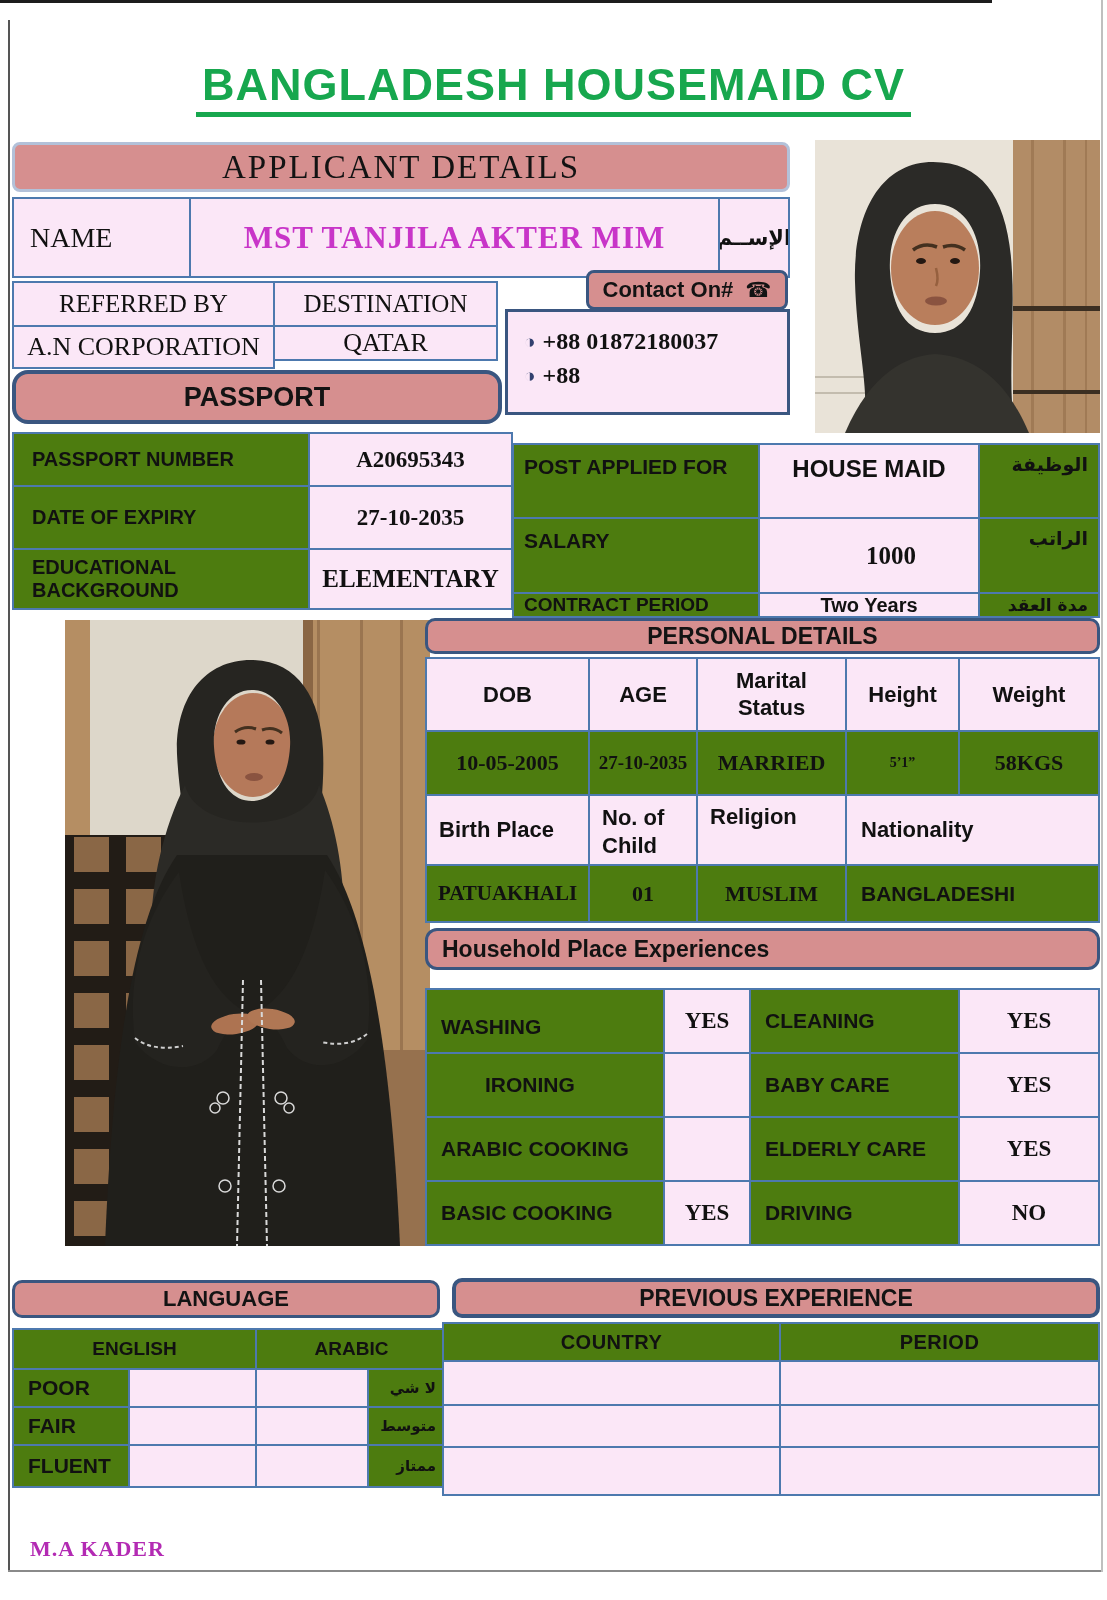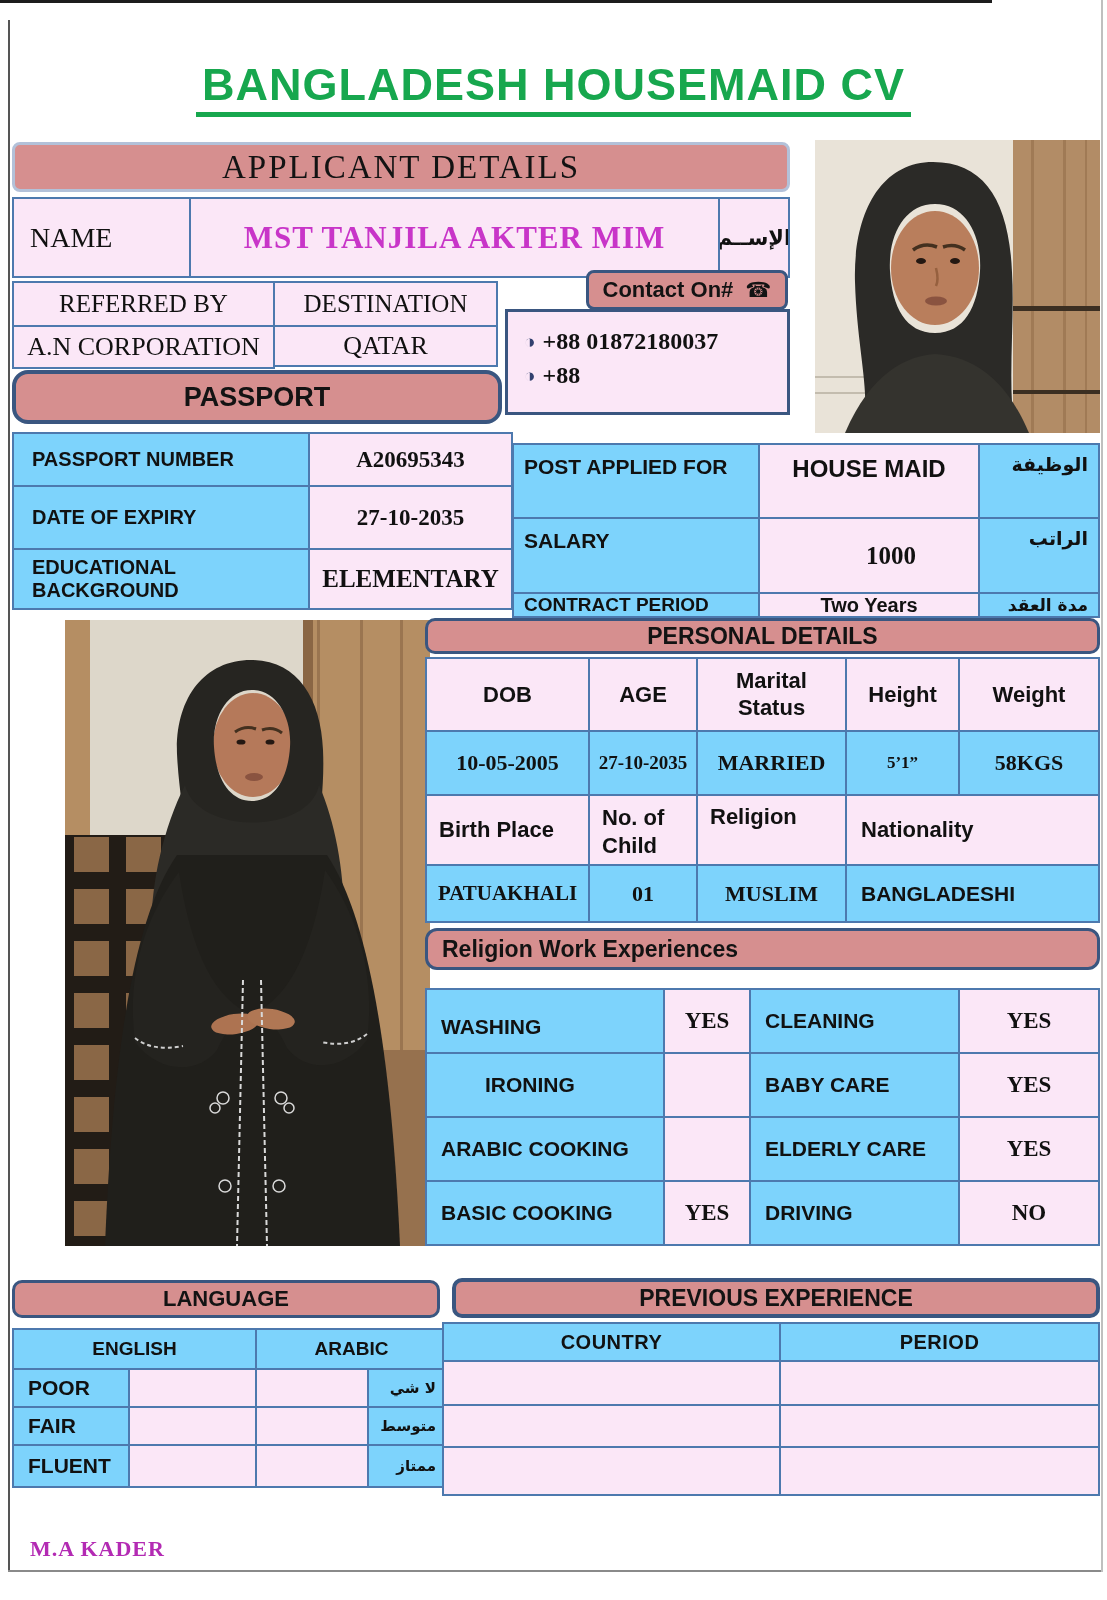--- a/index.html
+++ b/index.html
@@ -1,21 +1,21 @@
 <!DOCTYPE html>
 <html><head>
 <meta charset="utf-8">
 <style>
   html,body{margin:0;padding:0;background:#fff;}
   .page{position:relative;width:1107px;height:1600px;background:#ffffff;overflow:hidden;
         font-family:"Liberation Sans",sans-serif;color:#111;}
   .abs{position:absolute;box-sizing:border-box;}
   .cell{position:absolute;box-sizing:border-box;border:2px solid #4d79ae;background:#fbe7f7;
         display:flex;align-items:center;overflow:hidden;}
-  .cell.white{background:#7dd3fc;}
+  .cell.white{background:#4d7c0f;}
   .cell.center{justify-content:center;}
   .cell.top{align-items:flex-start;}
   .bar{position:absolute;box-sizing:border-box;background:#d68f8f;border:3px solid #3a5680;
        border-radius:12px;display:flex;align-items:center;justify-content:center;color:#131313;}
   .serif{font-family:"Liberation Serif","DejaVu Serif",serif;}
   .arabic{font-family:"DejaVu Sans",sans-serif;direction:rtl;}
   .b{font-weight:bold;}
   .frame-line{position:absolute;}
 </style>
 </head>
@@ -119,21 +119,21 @@
 
   <div class="cell center" style="left:273px;top:281px;width:225px;height:46px;">
     <span class="serif" style="font-size:25px;">DESTINATION</span>
   </div>
   <div class="cell center" style="left:12px;top:281px;width:263px;height:46px;">
     <span class="serif" style="font-size:25px;">REFERRED BY</span>
   </div>
   <div class="cell center" style="left:12px;top:325px;width:263px;height:44px;">
     <span class="serif" style="font-size:26px;">A.N CORPORATION</span>
   </div>
-  <div class="cell center" style="left:273px;top:325px;width:225px;height:42px;">
+  <div class="cell center" style="left:273px;top:325px;width:225px;height:36px;">
     <span class="serif" style="font-size:26px;">QATAR</span>
   </div>
 
   <div class="bar" style="left:586px;top:270px;width:202px;height:40px;border-radius:8px;gap:12px;">
     <span class="b" style="font-size:22px;">Contact On#</span>
     <span style="font-size:21px;">☎</span>
   </div>
   <div class="cell top" style="left:505px;top:309px;width:285px;height:106px;border:3px solid #3a5680;">
     <div style="padding:16px 0 0 16px;">
       <div style="display:flex;align-items:center;gap:7px;margin-bottom:7px;">
@@ -221,21 +221,21 @@
   <div class="cell white center" style="left:425px;top:730px;width:165px;height:66px;">
     <span class="serif b" style="font-size:22px;">10-05-2005</span>
   </div>
   <div class="cell white center" style="left:588px;top:730px;width:110px;height:66px;">
     <span class="serif b" style="font-size:19px;">27-10-2035</span>
   </div>
   <div class="cell white center" style="left:696px;top:730px;width:151px;height:66px;">
     <span class="serif b" style="font-size:22px;">MARRIED</span>
   </div>
   <div class="cell white center" style="left:845px;top:730px;width:115px;height:66px;">
-    <span class="serif b" style="font-size:17px;text-align:right;">5’1”</span>
+    <span class="serif b" style="font-size:14px;text-align:right;">5’1”</span>
   </div>
   <div class="cell white center" style="left:958px;top:730px;width:142px;height:66px;">
     <span class="serif b" style="font-size:22px;">58KGS</span>
   </div>
 
   <div class="cell" style="left:425px;top:794px;width:165px;height:72px;">
     <span class="b" style="font-size:22px;padding-left:12px;">Birth Place</span>
   </div>
   <div class="cell top" style="left:588px;top:794px;width:110px;height:72px;">
     <span class="b" style="font-size:22px;padding:8px 0 0 12px;line-height:1.25;">No. of Child</span>
@@ -254,21 +254,21 @@
     <span class="serif b" style="font-size:22px;">01</span>
   </div>
   <div class="cell white center" style="left:696px;top:864px;width:151px;height:59px;">
     <span class="serif b" style="font-size:22px;">MUSLIM</span>
   </div>
   <div class="cell white" style="left:845px;top:864px;width:255px;height:59px;">
     <span class="b" style="font-size:21px;padding-left:14px;">BANGLADESHI</span>
   </div>
 
   <div class="bar" style="left:425px;top:928px;width:675px;height:42px;border-radius:12px;justify-content:flex-start;">
-    <span class="b" style="font-size:23px;padding-left:14px;">Religion Work Experiences</span>
+    <span class="b" style="font-size:23px;padding-left:14px;">Household Place Experiences</span>
   </div>
 
   <div class="cell white" style="left:425px;top:988px;width:240px;height:77px;">
     <span class="b" style="font-size:21px;padding-left:14px;">WASHING</span>
   </div>
   <div class="cell center" style="left:663px;top:988px;width:88px;height:66px;">
     <span class="serif b" style="font-size:23px;">YES</span>
   </div>
   <div class="cell white" style="left:749px;top:988px;width:211px;height:66px;">
     <span class="b" style="font-size:21px;padding-left:14px;">CLEANING</span>

